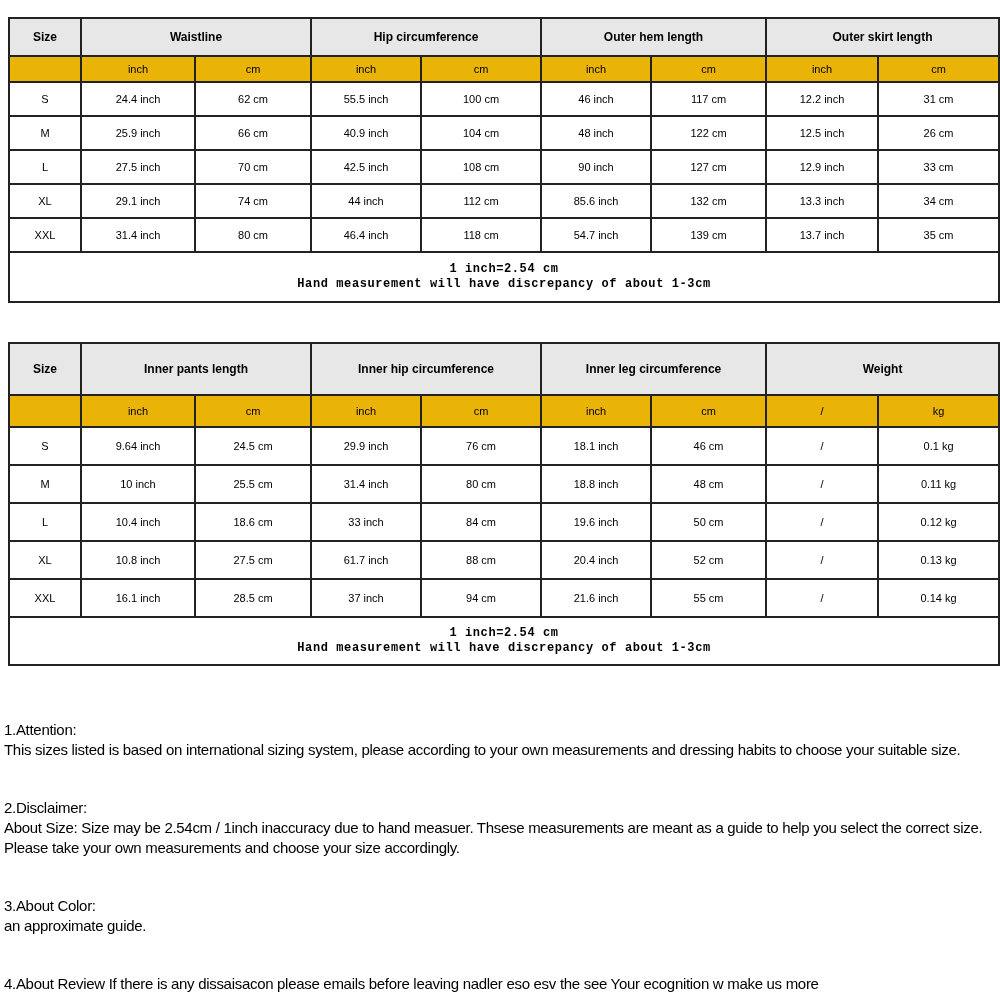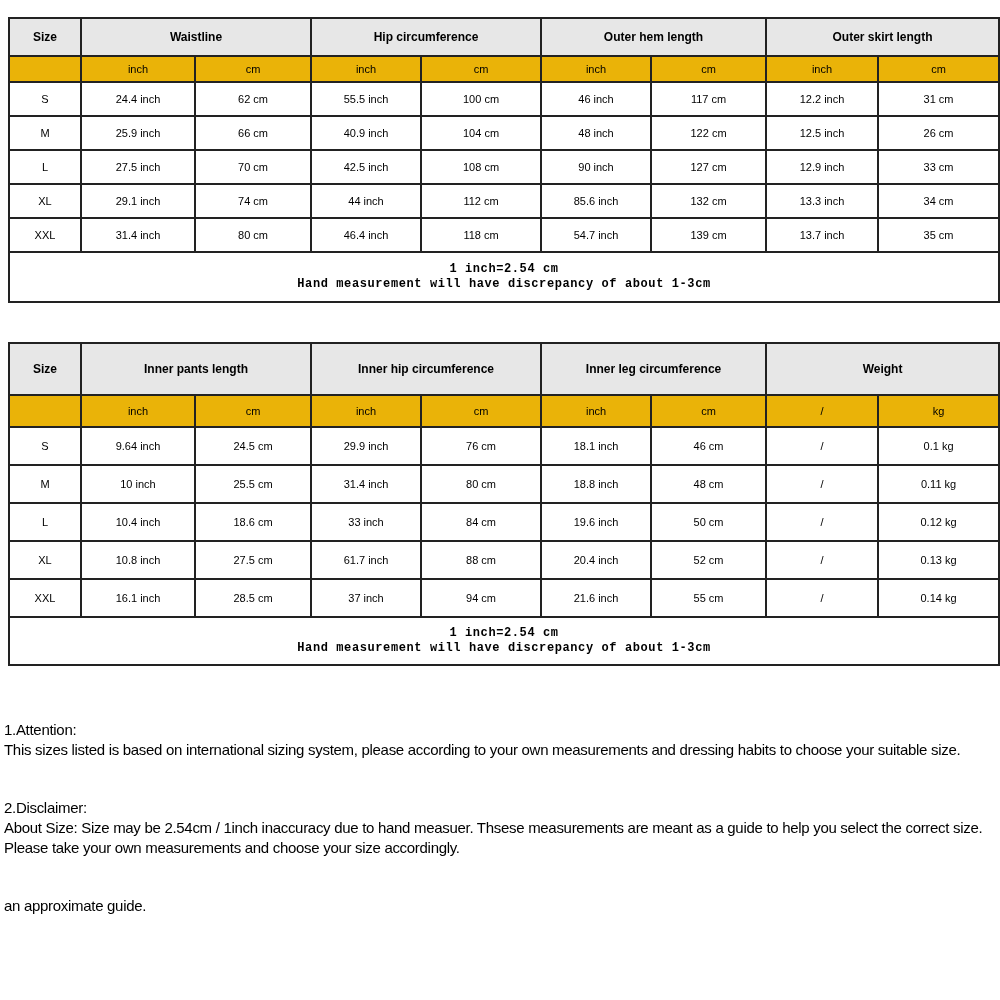--- a/index.html
+++ b/index.html
@@ -267,18 +267,20 @@
       <div class="section">
         <div>1.Attention:</div>
         <div>This sizes listed is based on international sizing system, please according to your own measurements and dressing habits to choose your suitable size.</div>
       </div>
       <div class="section">
         <div>2.Disclaimer:</div>
         <div>About Size: Size may be 2.54cm / 1inch inaccuracy due to hand measuer. Thsese measurements are meant as a guide to help you select the correct size.</div>
         <div>Please take your own measurements and choose your size accordingly.</div>
       </div>
       <div class="section">
+        <div>3.About Color:</div>
         <div>an approximate guide.</div>
       </div>
       <div class="section">
+        <div>4.About Review If there is any dissaisacon please emails before leaving nadler eso esv the see Your ecognition w make us more</div>
       </div>
     </div>
 </div>
 
 </body></html>

